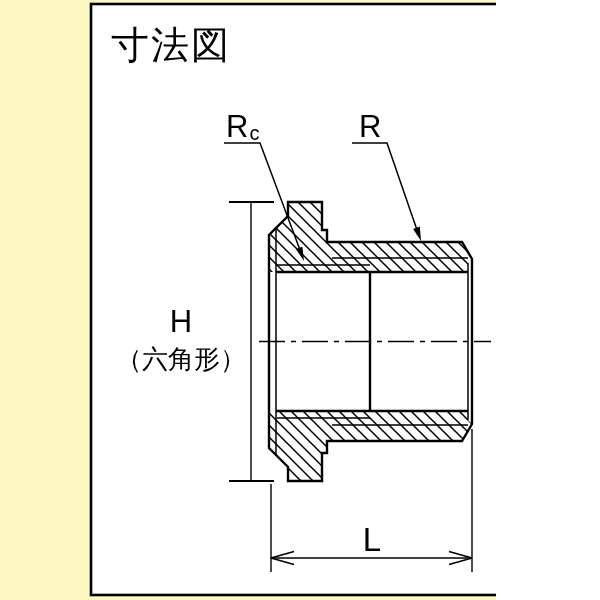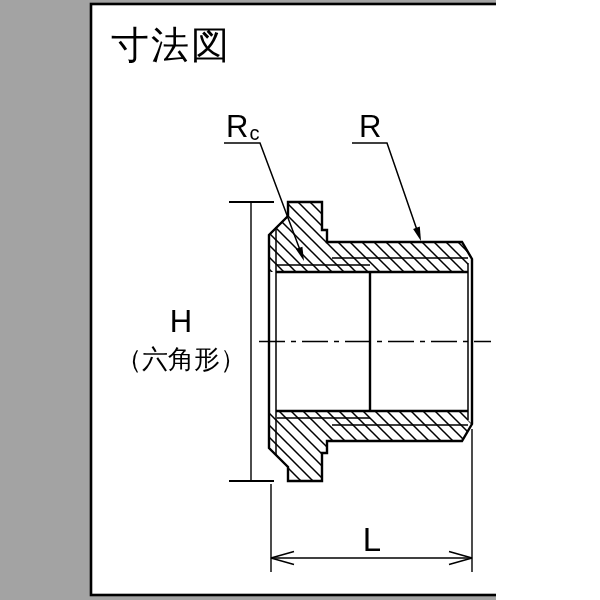--- a/index.html
+++ b/index.html
@@ -1,19 +1,19 @@
 <!DOCTYPE html>
 <html><head>
 <meta charset="utf-8">
 <style>
   html,body{margin:0;padding:0;background:#ffffff;}
   .canvas{
     position:relative;
     width:496px;height:600px;
-    background:#a3a3a3;
+    background:#fef9c3;
     font-family:"Liberation Sans", sans-serif;
     overflow:hidden;
   }
   svg text{fill:#000;}
   .t-title{font-size:38px;letter-spacing:2px;}
   .t-big{font-size:31px;}
   .t-sub{font-size:20px;}
   .t-note{font-size:26px;}
   .t-dim{font-size:33px;}
 </style>

